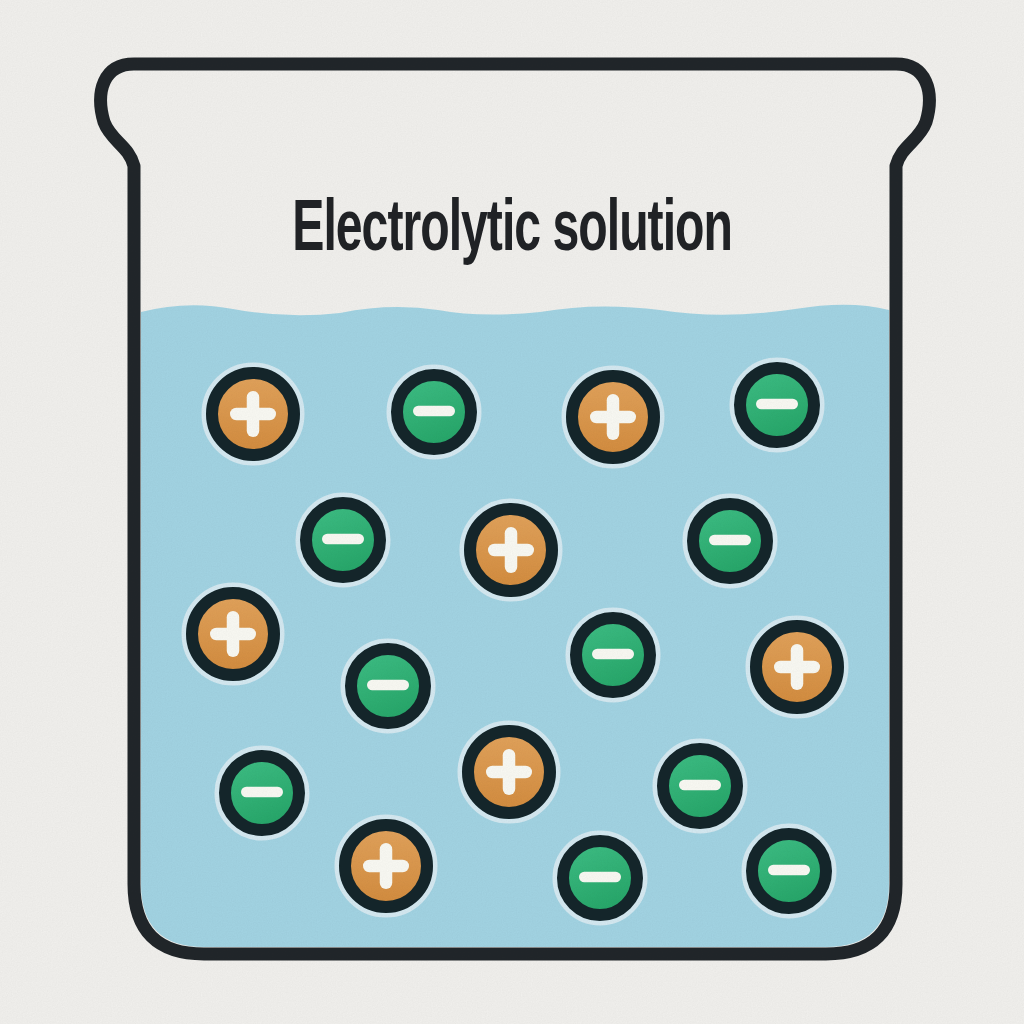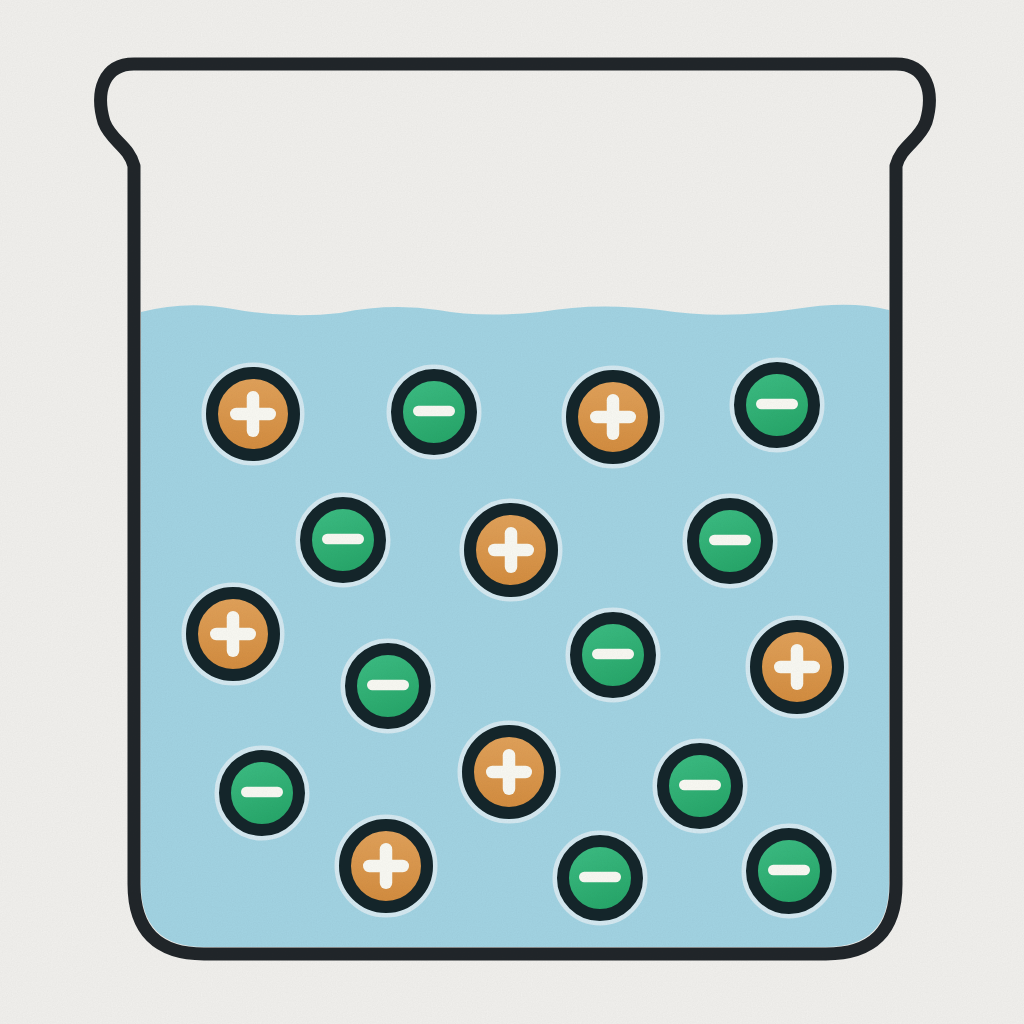--- a/index.html
+++ b/index.html
@@ -179,14 +179,17 @@
          Q 896 954 826 954
          L 204 954
          Q 134 954 134 884
          L 134 166
          C 129 146 111 141 104 122
          Z"></path>
 
     <rect class="grain" x="0" y="0" width="1024" height="1024" filter="url(#grainF)"></rect>
   </svg>
 
+  <div class="title">
+    <span class="squeeze">Electrolytic solution</span>
+  </div>
 
 </div>
 
 </body></html>

